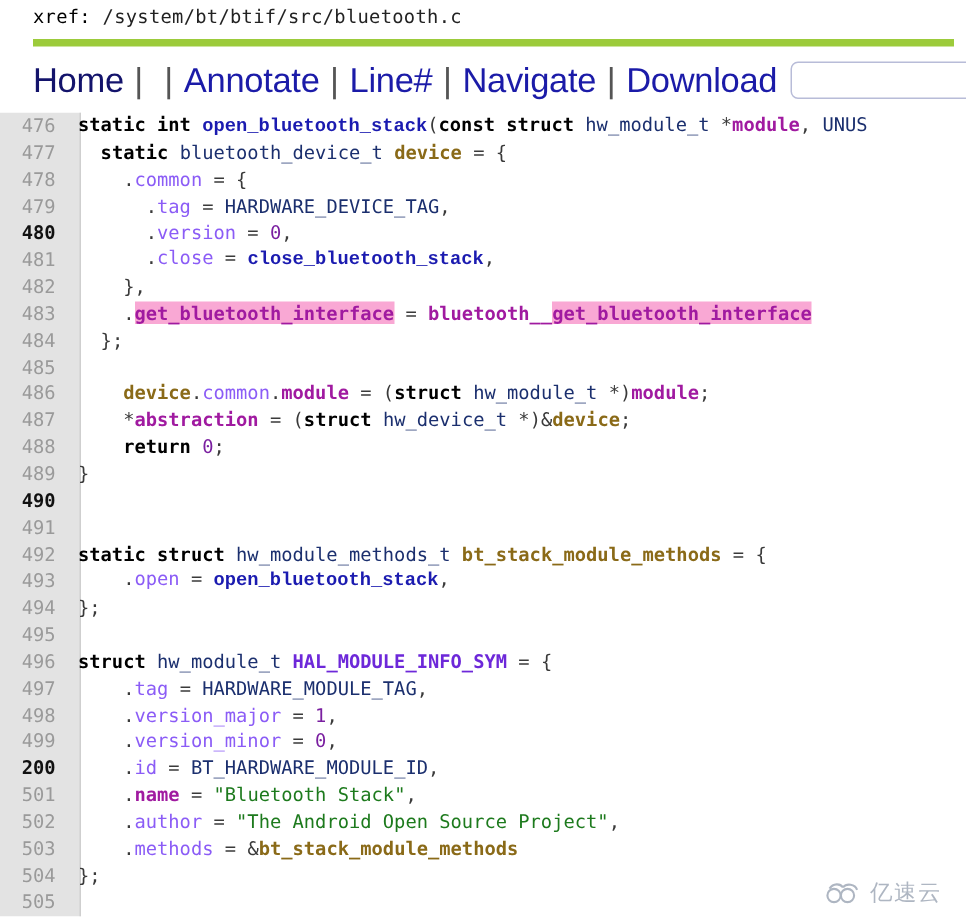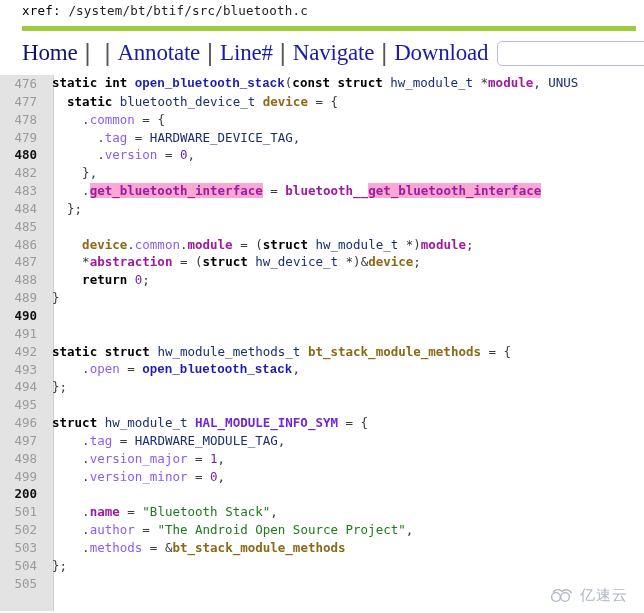--- a/index.html
+++ b/index.html
@@ -40,21 +40,21 @@
   #navbar {
     height: 44px;
     display: flex;
     align-items: center;
     padding-left: 22px;
     box-sizing: border-box;
     white-space: nowrap;
     overflow: hidden;
   }
   .nav-link {
-    font-family: Liberation Serif, serif;
+    font-family: Liberation Sans, sans-serif;
     font-size: 23px;
     color: #1b1ba8;
     text-decoration: none;
     letter-spacing: -0.2px;
   }
   .nav-link.home { color: #13136b; }
   .nav-sep {
     font-size: 23px;
     color: #555555;
     margin: 0 7px;
@@ -199,20 +199,24 @@
       </div>
       <div class="code-line">
         <span class="lineno">479</span>
         <span class="codetext">      <span class="t-punct">.</span><span class="t-plain">tag</span> <span class="t-punct">=</span> <span class="t-mac">HARDWARE_DEVICE_TAG</span><span class="t-punct">,</span></span>
       </div>
       <div class="code-line">
         <span class="lineno decade">480</span>
         <span class="codetext">      <span class="t-punct">.</span><span class="t-plain">version</span> <span class="t-punct">=</span> <span class="t-num">0</span><span class="t-punct">,</span></span>
       </div>
       <div class="code-line">
+        <span class="lineno">481</span>
+        <span class="codetext">      <span class="t-punct">.</span><span class="t-plain">close</span> <span class="t-punct">=</span> <span class="t-fn">close_bluetooth_stack</span><span class="t-punct">,</span></span>
+      </div>
+      <div class="code-line">
         <span class="lineno">482</span>
         <span class="codetext">    <span class="t-punct">}</span><span class="t-punct">,</span></span>
       </div>
       <div class="code-line">
         <span class="lineno">483</span>
         <span class="codetext">    <span class="t-punct">.</span><span class="t-ident t-hl">get_bluetooth_interface</span> <span class="t-punct">=</span> <span class="t-ident">bluetooth__</span><span class="t-ident t-hl">get_bluetooth_interface</span></span>
       </div>
       <div class="code-line">
         <span class="lineno">484</span>
         <span class="codetext">  <span class="t-punct">}</span><span class="t-punct">;</span></span>
@@ -272,20 +276,21 @@
       <div class="code-line">
         <span class="lineno">498</span>
         <span class="codetext">    <span class="t-punct">.</span><span class="t-plain">version_major</span> <span class="t-punct">=</span> <span class="t-num">1</span><span class="t-punct">,</span></span>
       </div>
       <div class="code-line">
         <span class="lineno">499</span>
         <span class="codetext">    <span class="t-punct">.</span><span class="t-plain">version_minor</span> <span class="t-punct">=</span> <span class="t-num">0</span><span class="t-punct">,</span></span>
       </div>
       <div class="code-line">
         <span class="lineno decade">200</span>
+        <span class="codetext">    <span class="t-punct">.</span><span class="t-plain">id</span> <span class="t-punct">=</span> <span class="t-mac">BT_HARDWARE_MODULE_ID</span><span class="t-punct">,</span></span>
       </div>
       <div class="code-line">
         <span class="lineno">501</span>
         <span class="codetext">    <span class="t-punct">.</span><span class="t-ident">name</span> <span class="t-punct">=</span> <span class="t-str">"Bluetooth Stack"</span><span class="t-punct">,</span></span>
       </div>
       <div class="code-line">
         <span class="lineno">502</span>
         <span class="codetext">    <span class="t-punct">.</span><span class="t-plain">author</span> <span class="t-punct">=</span> <span class="t-str">"The Android Open Source Project"</span><span class="t-punct">,</span></span>
       </div>
       <div class="code-line">

